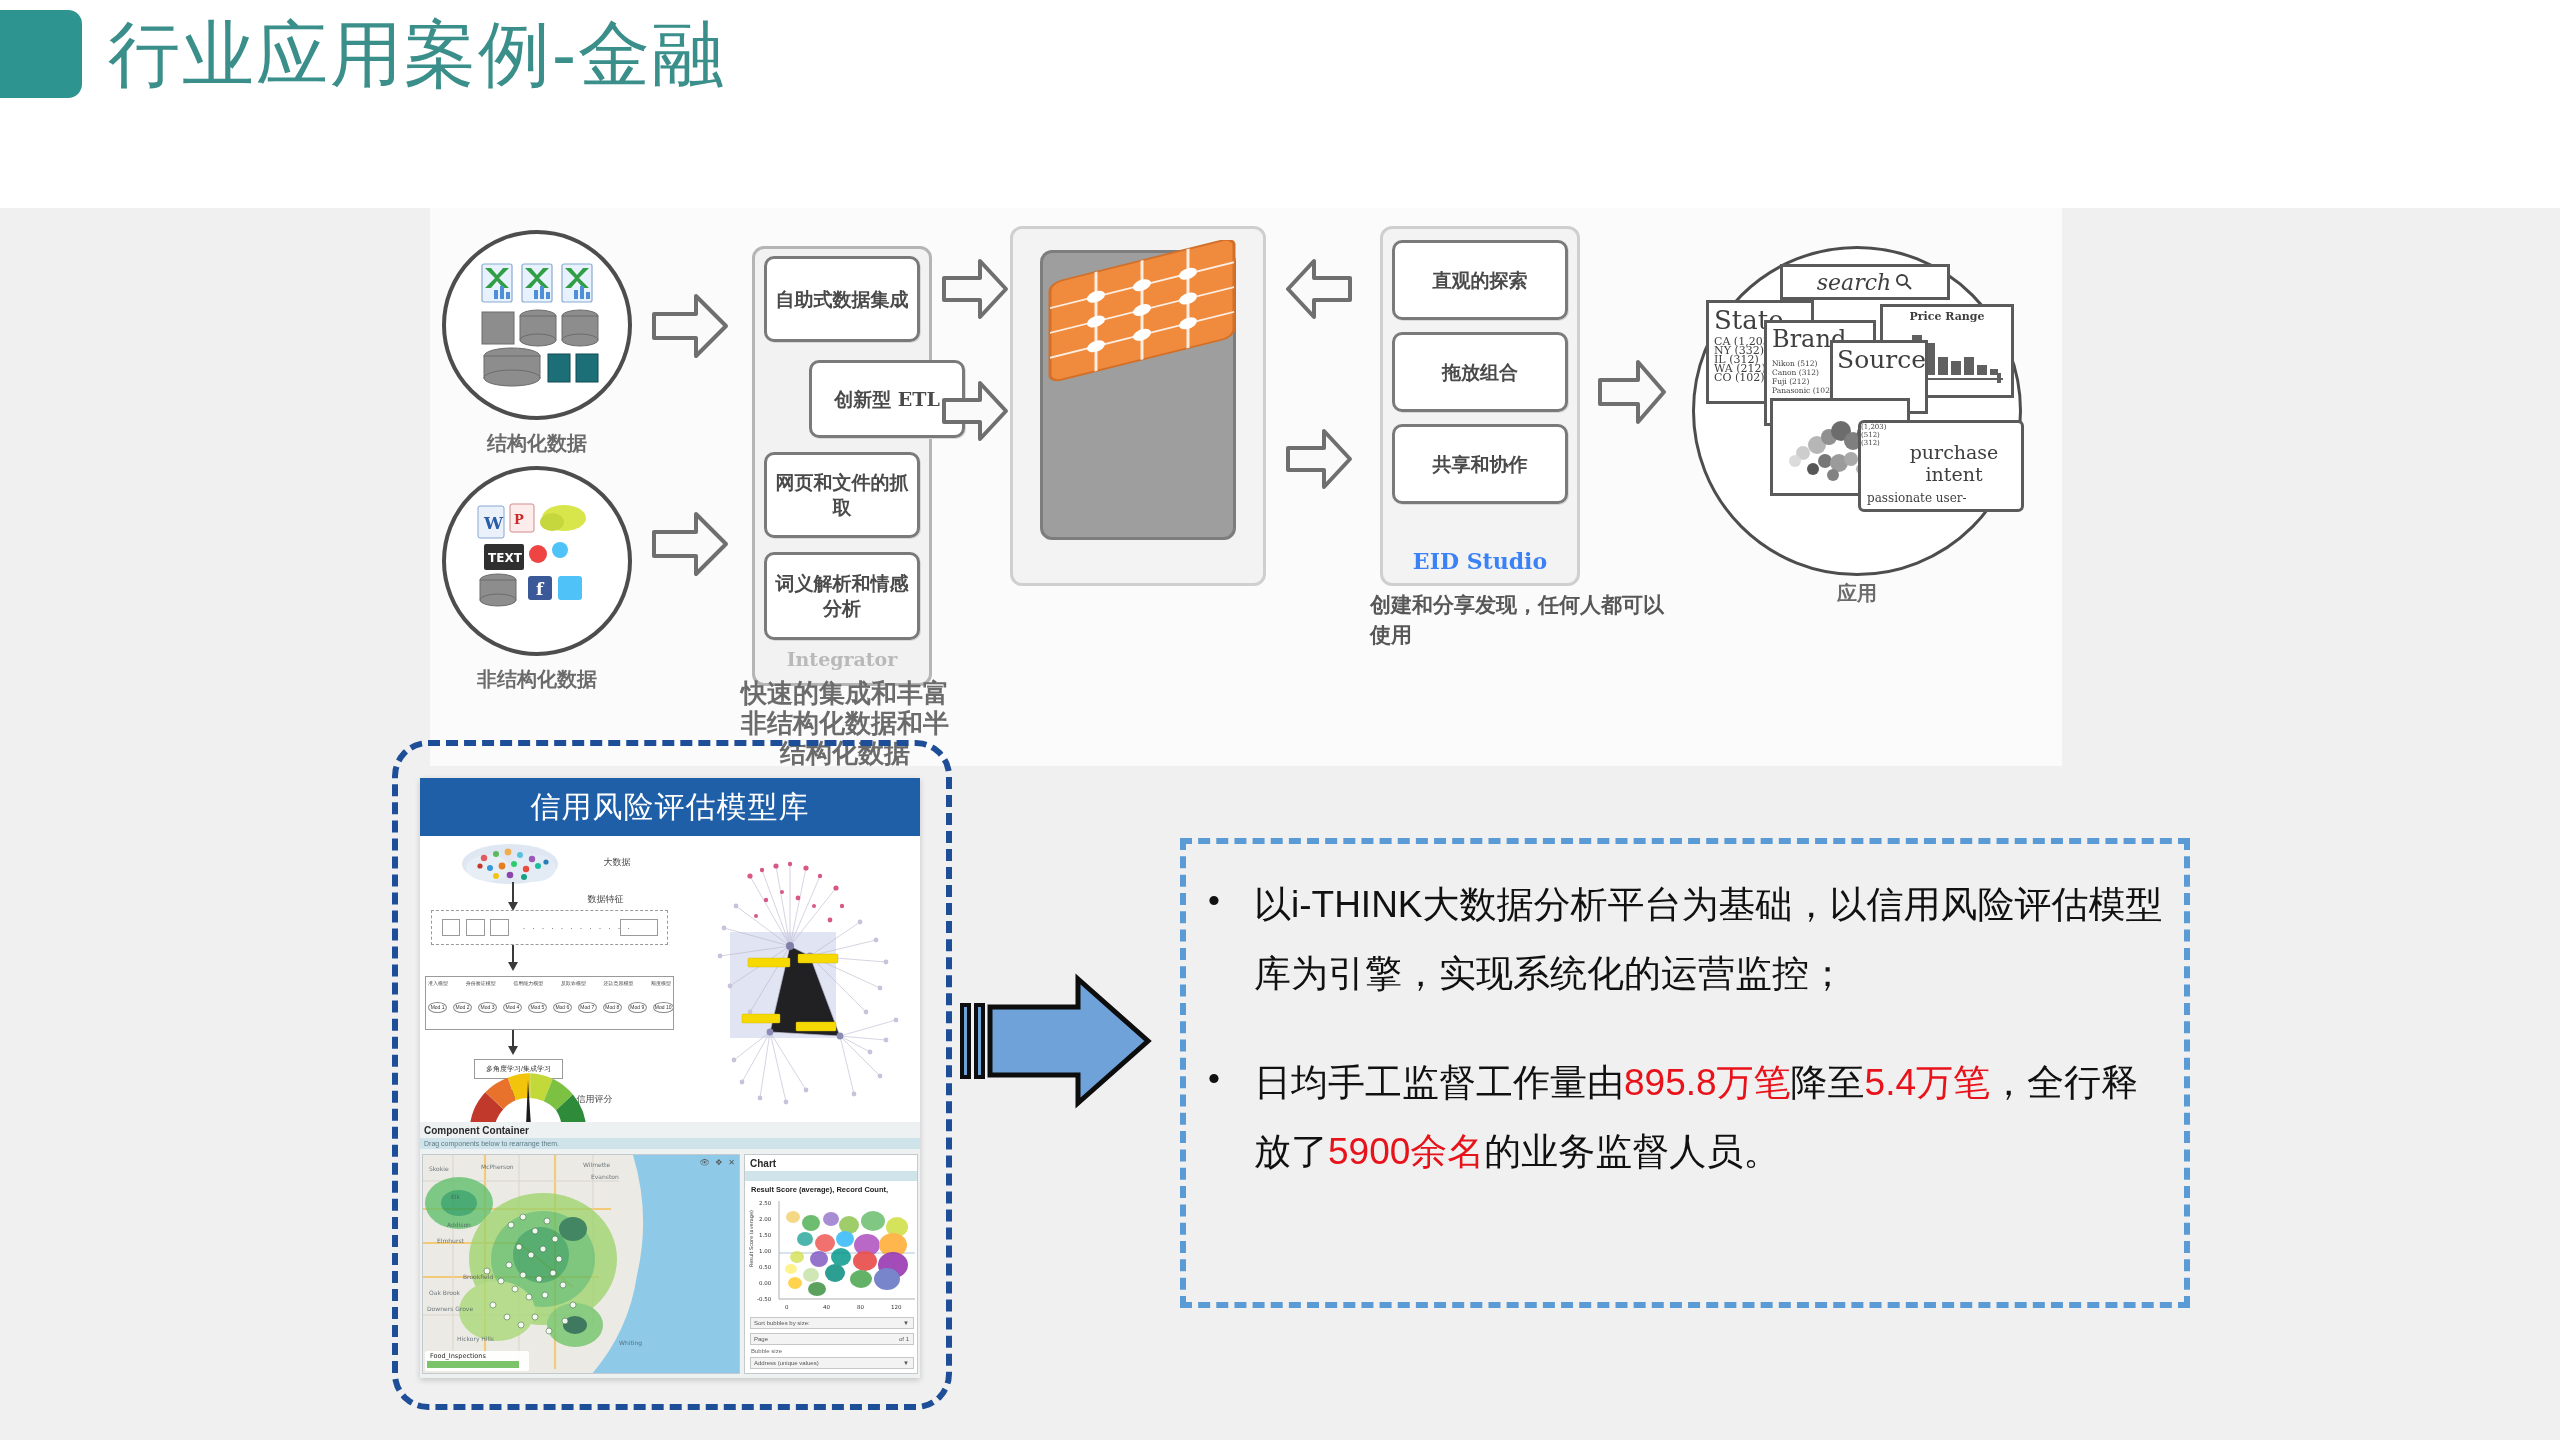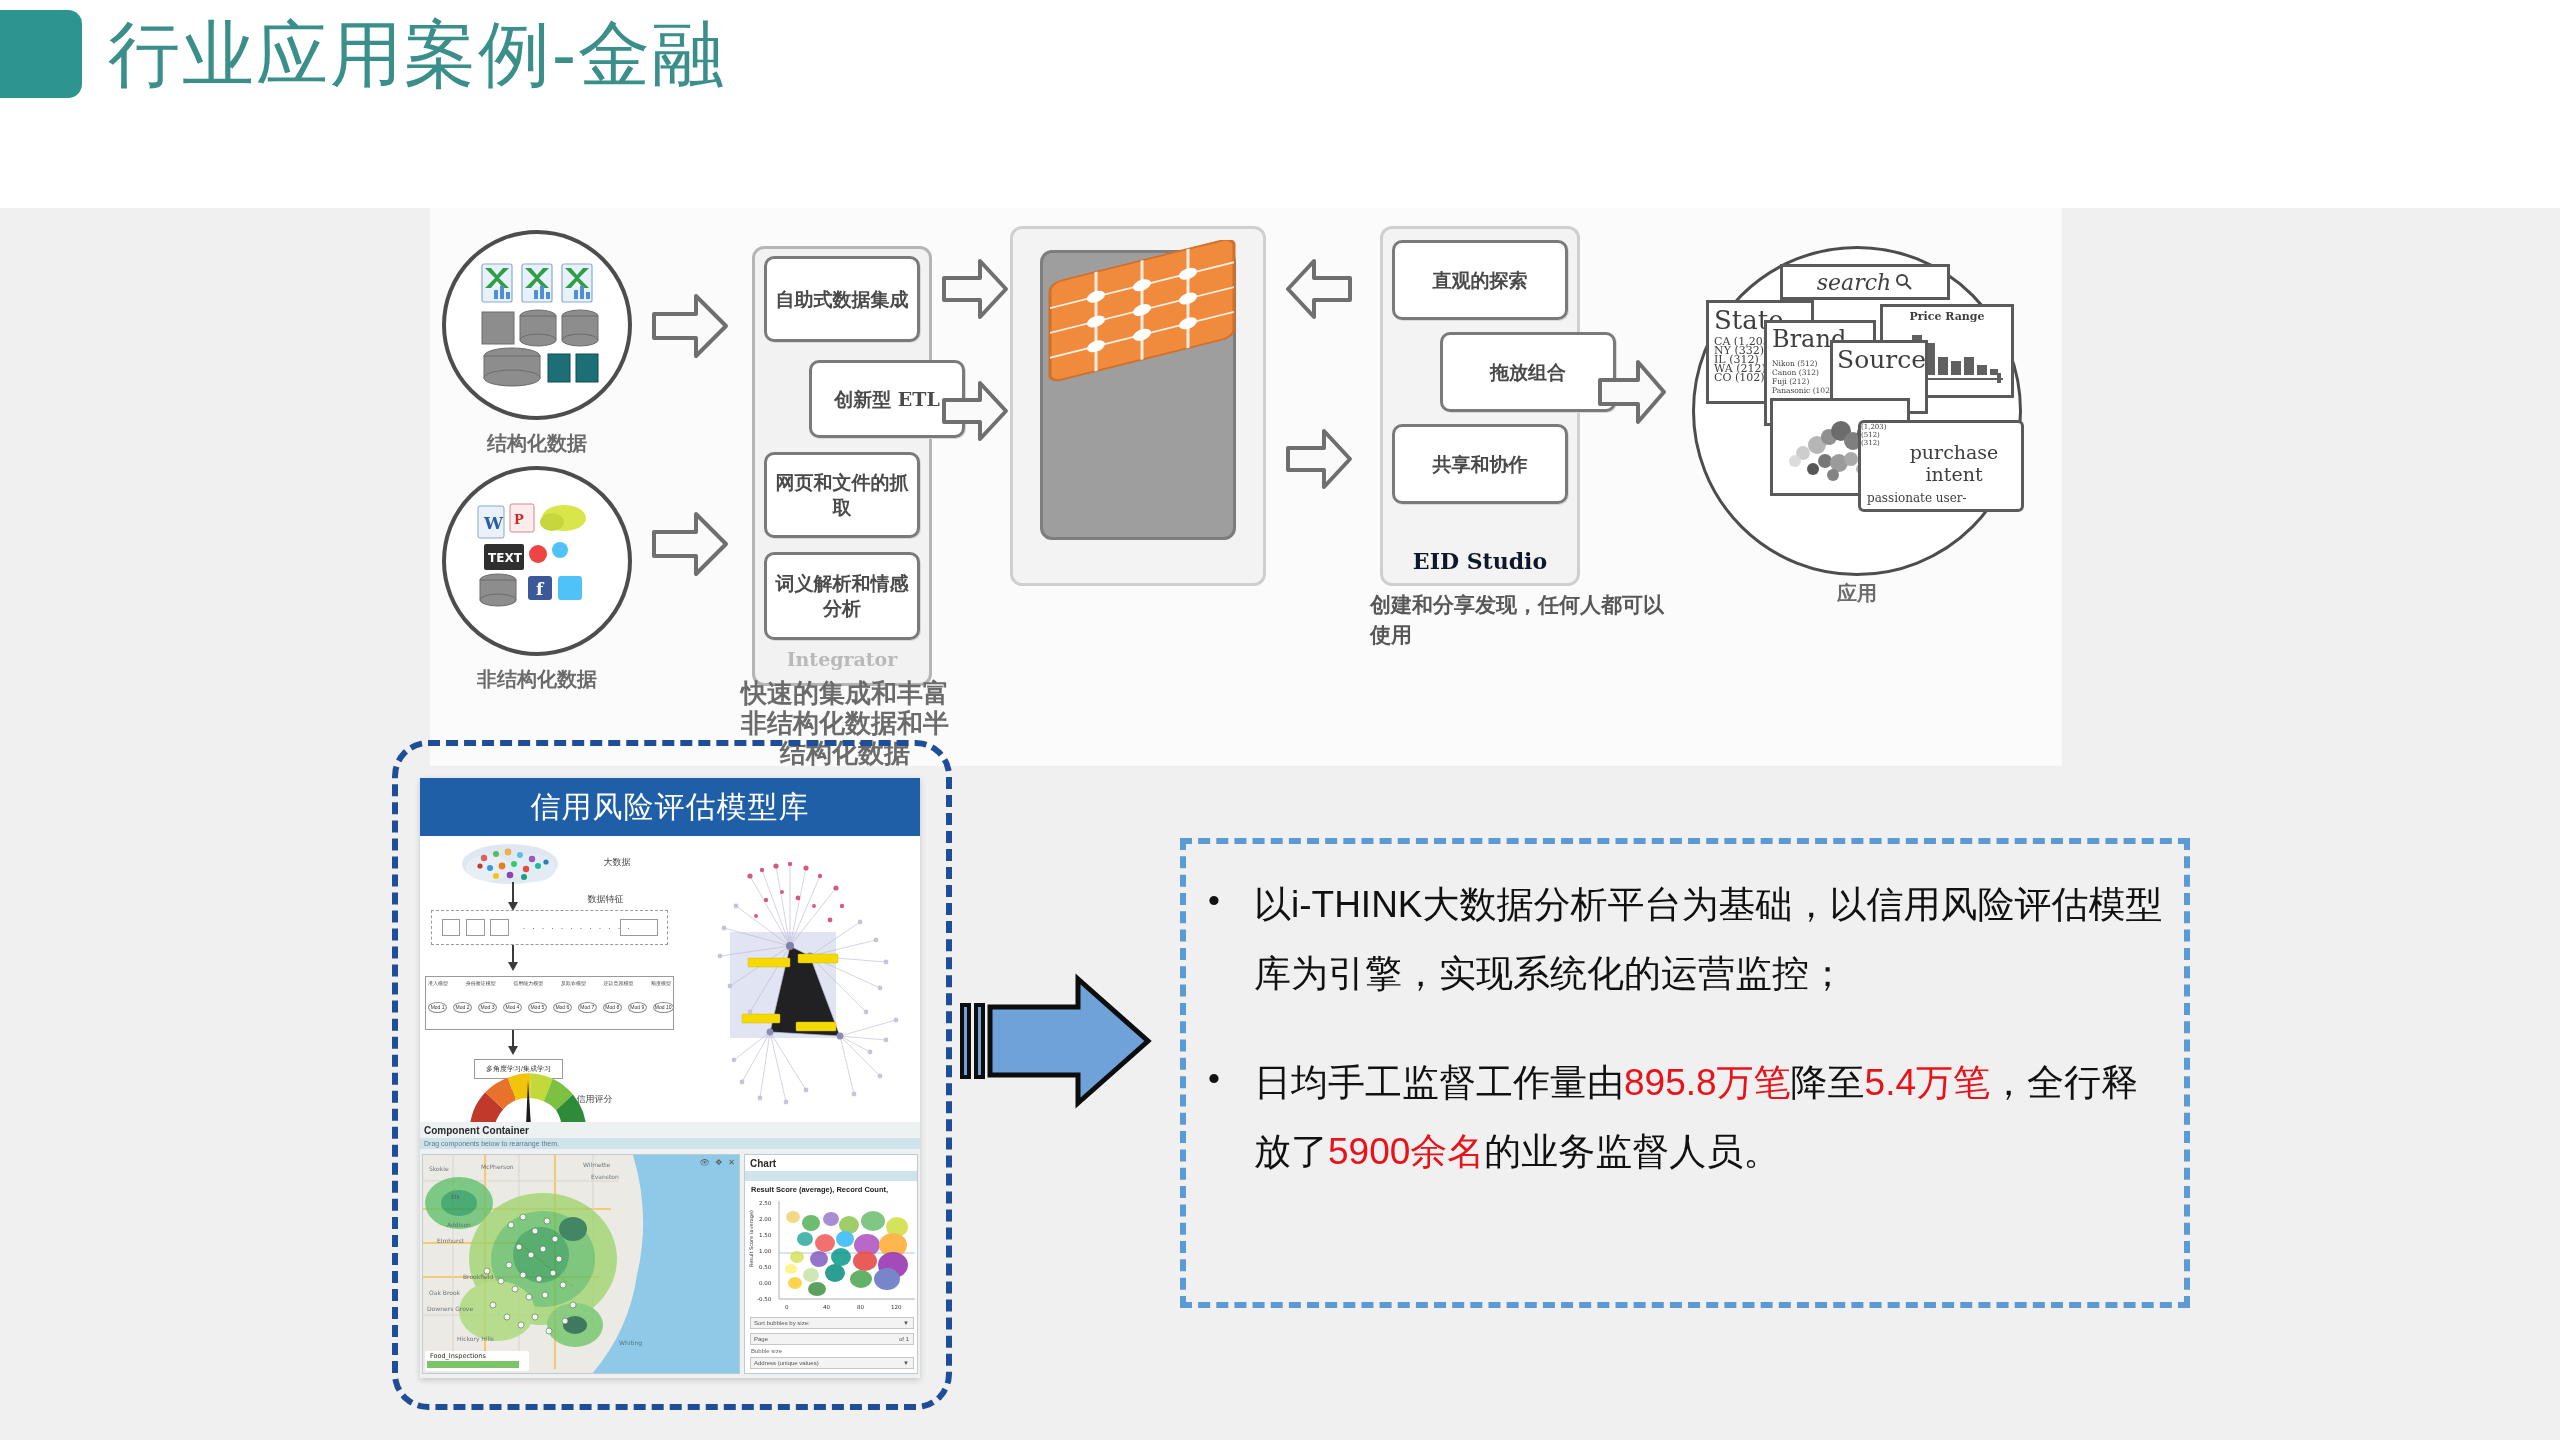--- a/index.html
+++ b/index.html
@@ -73,21 +73,21 @@
     background: #f3f3f3; border: 3px solid #cfcfcf; border-radius: 12px;
   }
   .diamond-grid { position: absolute; left: 600px; top: 32px; width: 225px; height: 170px; }
 
   .right-panel {
     position: absolute; left: 950px; top: 18px; width: 200px; height: 360px;
     background: #f3f3f3; border: 3px solid #cfcfcf; border-radius: 12px;
   }
   .right-panel-label {
     position: absolute; left: 950px; top: 340px; width: 200px; text-align: center;
-    color: #0f172a; font-size: 22px; font-family: "DejaVu Serif", serif; font-weight: 700;
+    color: #3b82f6; font-size: 22px; font-family: "DejaVu Serif", serif; font-weight: 700;
   }
   .share-note {
     position: absolute; left: 940px; top: 382px; width: 300px; color: #575757;
     font-size: 21px; line-height: 30px; font-family: "DejaVu Serif", serif; font-weight: 700;
   }
 
   
   .app-pane {
     position: absolute; background: #ffffff; border: 3px solid #5a5a5a;
     font-family: "DejaVu Serif", serif; color: #3f3f3f; overflow: hidden;
@@ -299,21 +299,21 @@
           </svg>
       </div>
       <div class="chev" style="left:856px; top:218px;">
         <svg width="72" height="66">
             <path d="M2 22 H38 V5 L64 33 L38 61 V44 H2 Z" fill="#fafafa" stroke="#6f6f6f" stroke-width="4" stroke-linejoin="round"></path>
           </svg>
       </div>
 
       <div class="right-panel"></div>
       <div class="boxcell" style="left:962px; top:32px; width:176px; height:80px;">直观的探索</div>
-      <div class="boxcell" style="left:962px; top:124px; width:176px; height:80px;margin-left:48px;">拖放组合</div>
+      <div class="boxcell" style="left:962px; top:124px; width:176px; height:80px;">拖放组合</div>
       <div class="boxcell" style="left:962px; top:216px; width:176px; height:80px;">共享和协作</div>
       <div class="right-panel-label">EID Studio</div>
       <div class="share-note">创建和分享发现，任何人都可以使用</div>
 
       <div class="chev" style="left:1168px; top:148px;">
         <svg width="72" height="72">
             <path d="M2 24 H40 V6 L66 36 L40 66 V48 H2 Z" fill="#fafafa" stroke="#6f6f6f" stroke-width="4" stroke-linejoin="round"></path>
           </svg>
       </div>
 

